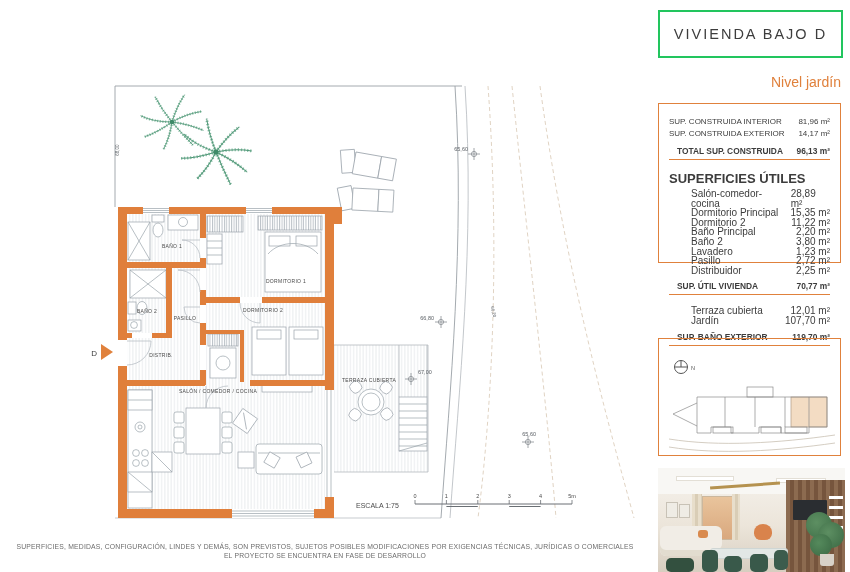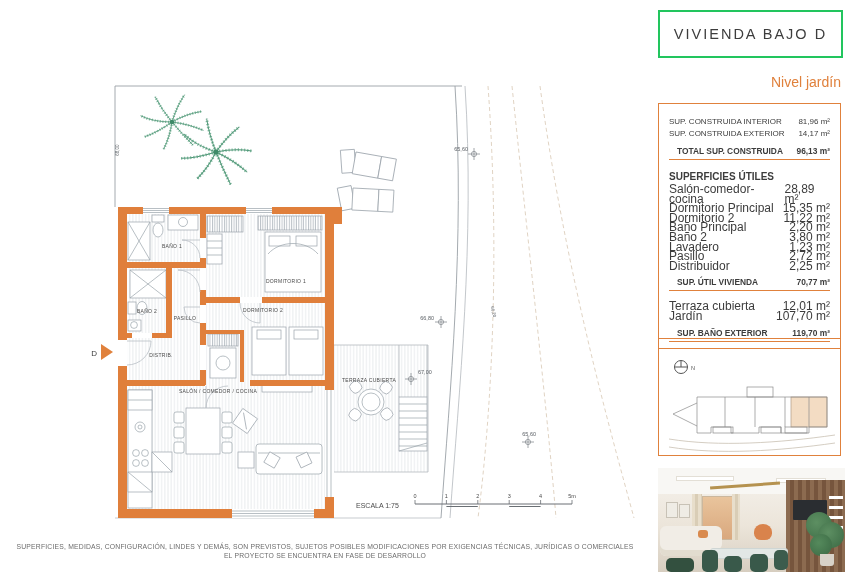--- a/index.html
+++ b/index.html
@@ -6,28 +6,28 @@
   .page{position:relative;width:850px;height:572px;background:#fff;overflow:hidden;
         font-family:"Liberation Sans", sans-serif;}
   svg text{font-family:"Liberation Sans", sans-serif;}
 
   
   .title-box{position:absolute;left:658px;top:10px;width:181px;height:44px;
     border:2px solid #22c55e;display:flex;align-items:center;justify-content:center;}
   .title-box span{font-size:14.5px;letter-spacing:2px;color:#3d3d3d;font-weight:500;}
   .subtitle{position:absolute;left:658px;top:76px;width:183px;text-align:right;
     color:#E0813C;font-size:14px;line-height:12px;}
-  .data-box{position:absolute;left:658px;top:103px;width:183px;height:246px;
+  .data-box{position:absolute;left:658px;top:103px;width:183px;height:160px;
     border:1.5px solid #E0813C;box-sizing:border-box;padding:12px 10px 0 10px;color:#3c3c3c;}
   .box-row{display:flex;justify-content:space-between;font-size:8px;line-height:12px;}
-  .box-row.small{font-size:12px;line-height:9.6px;}
+  .box-row.small{font-size:10px;line-height:9.6px;margin-left:22px;}
   .box-row.total{font-weight:bold;font-size:8.4px;margin-top:5px;margin-left:8px;}
   .rule{border-bottom:1.5px solid #E0813C;margin:2px 0 0 0;}
   .sec-gap{height:11px;}
-  .sec-head{font-size:10px;font-weight:bold;margin-bottom:3px;}
+  .sec-head{font-size:13px;font-weight:bold;margin-bottom:3px;}
   .keyplan-box{position:absolute;left:658px;top:338px;width:183px;height:118px;
     border:1.5px solid #E0813C;box-sizing:border-box;}
   
   .photo{position:absolute;left:658px;top:468px;width:187px;height:104px;overflow:hidden;
     background:linear-gradient(180deg,#f6f3ee 0%,#ece5da 55%,#d7cec0 100%);}
   .photo .el{position:absolute;}
   
   .footer{position:absolute;left:0;top:542px;width:650px;text-align:center;
     color:#6b6b6b;font-size:6.8px;line-height:9px;letter-spacing:.2px;}
 </style>

